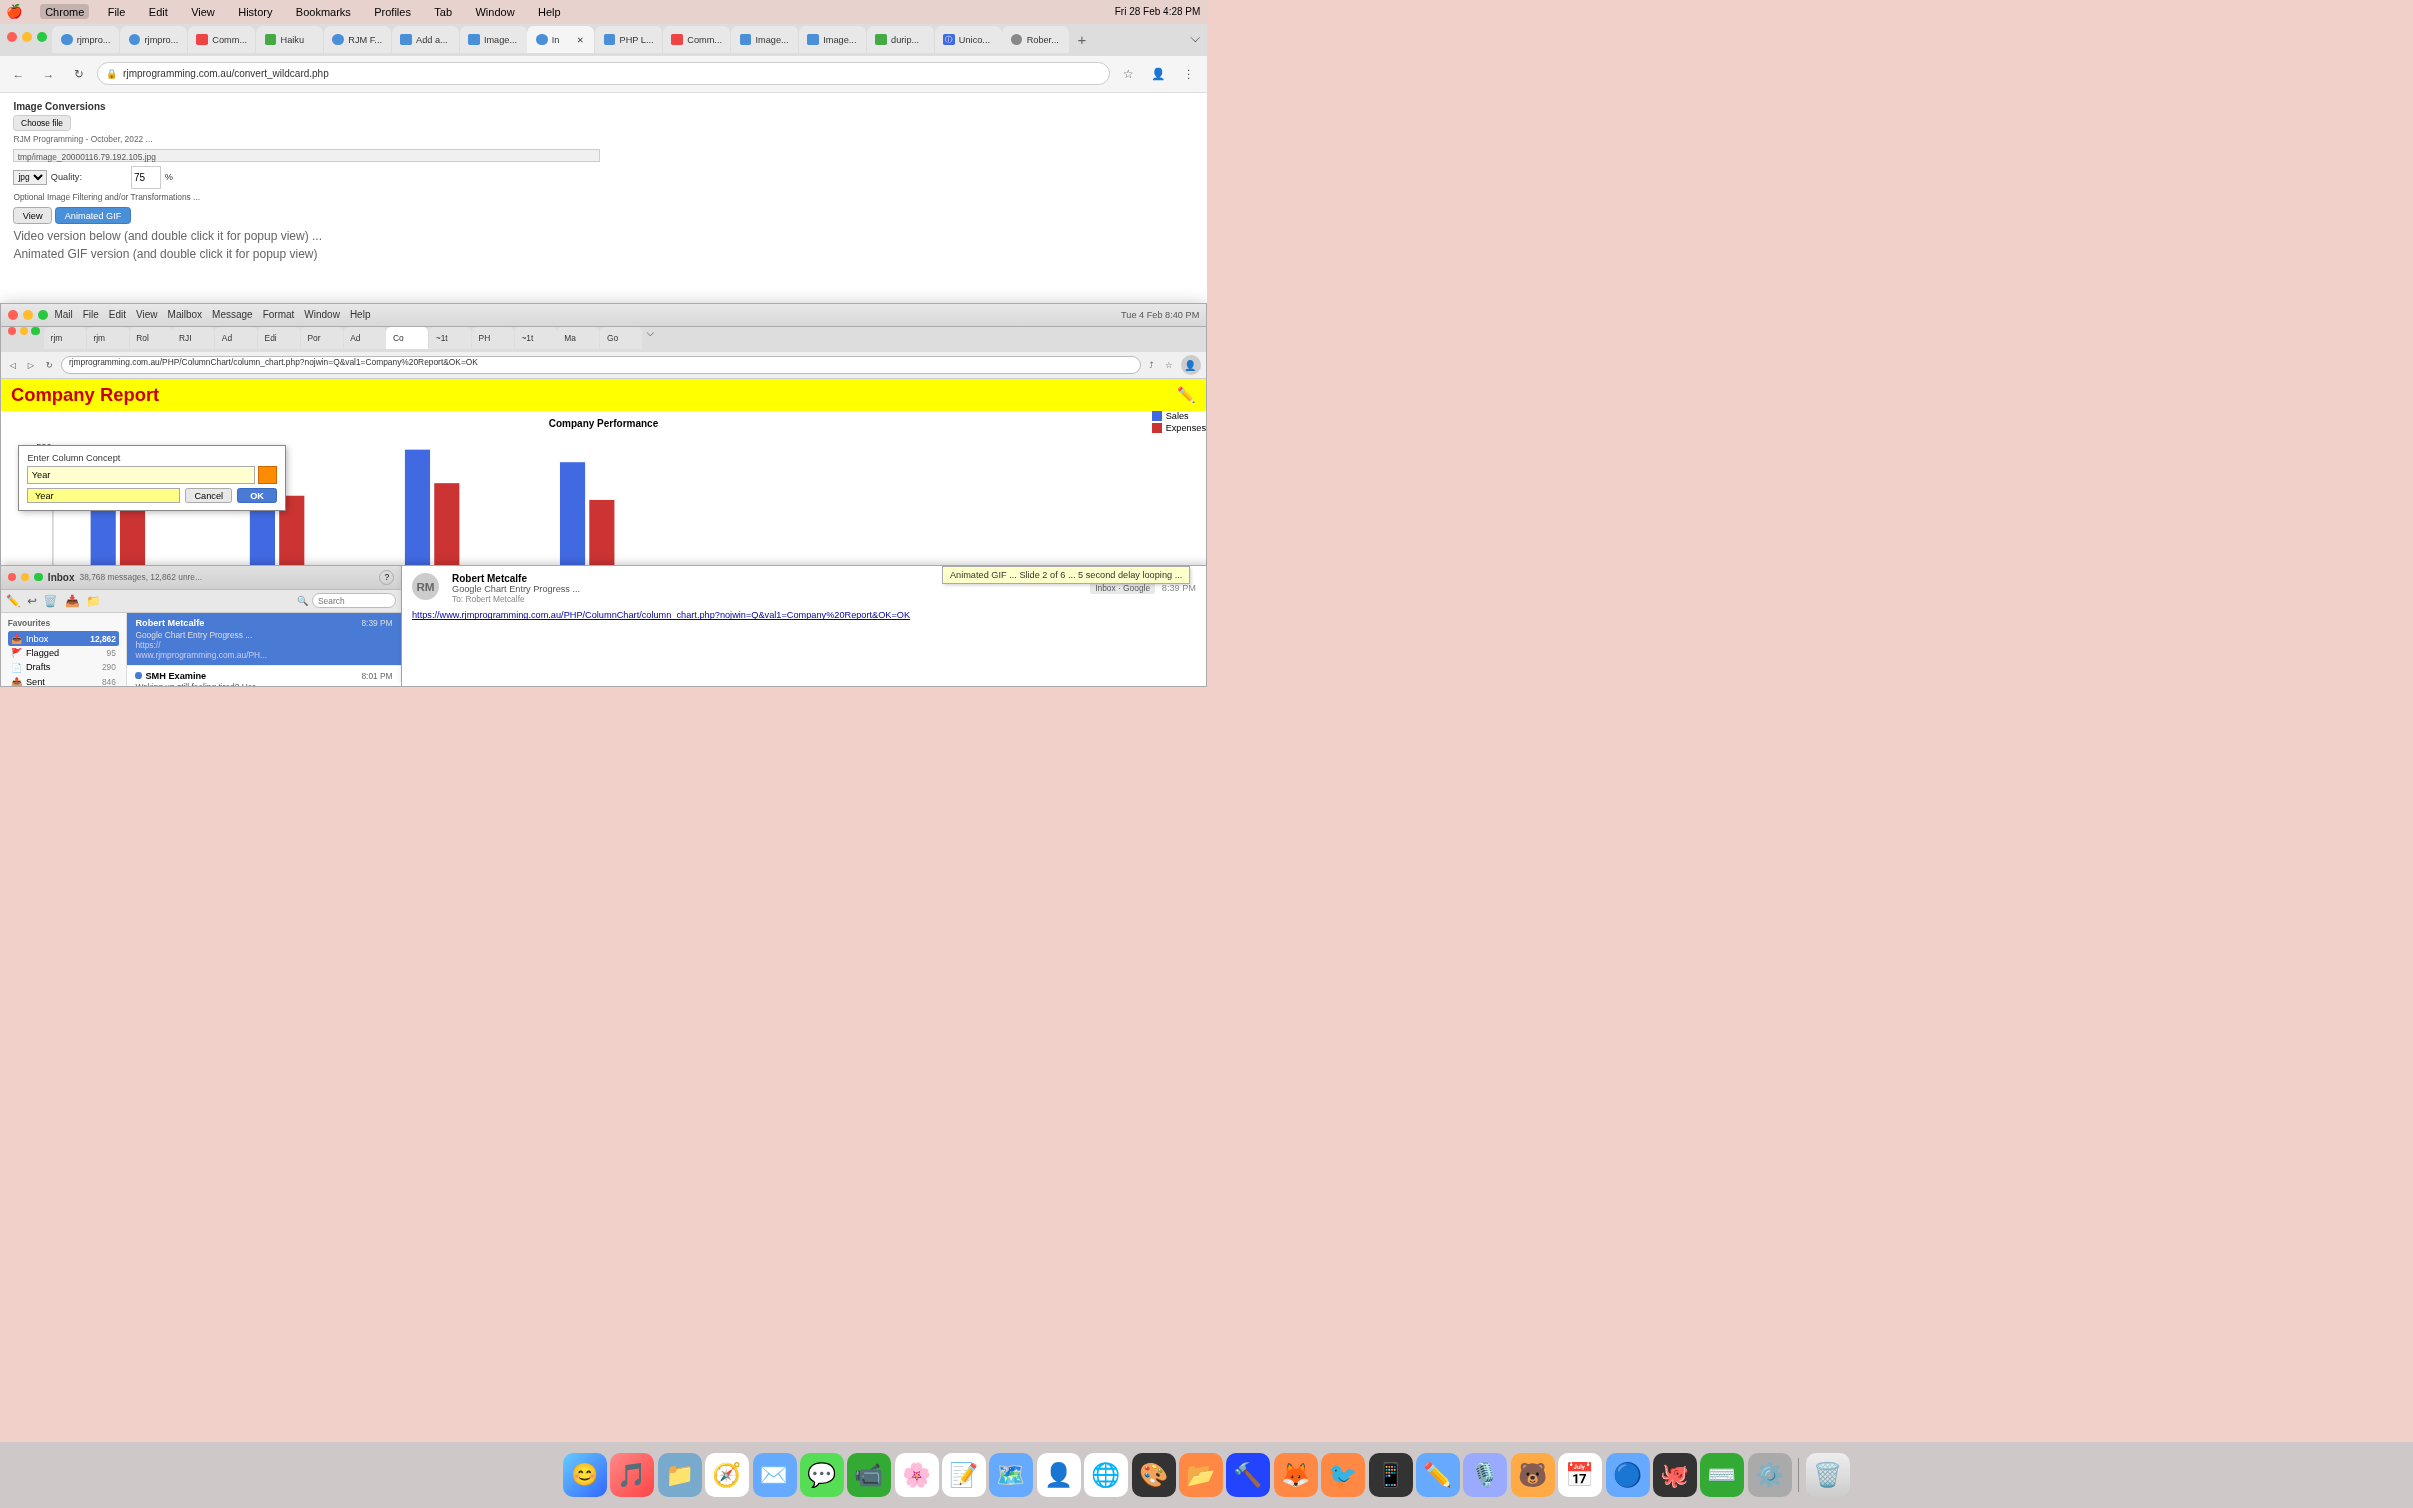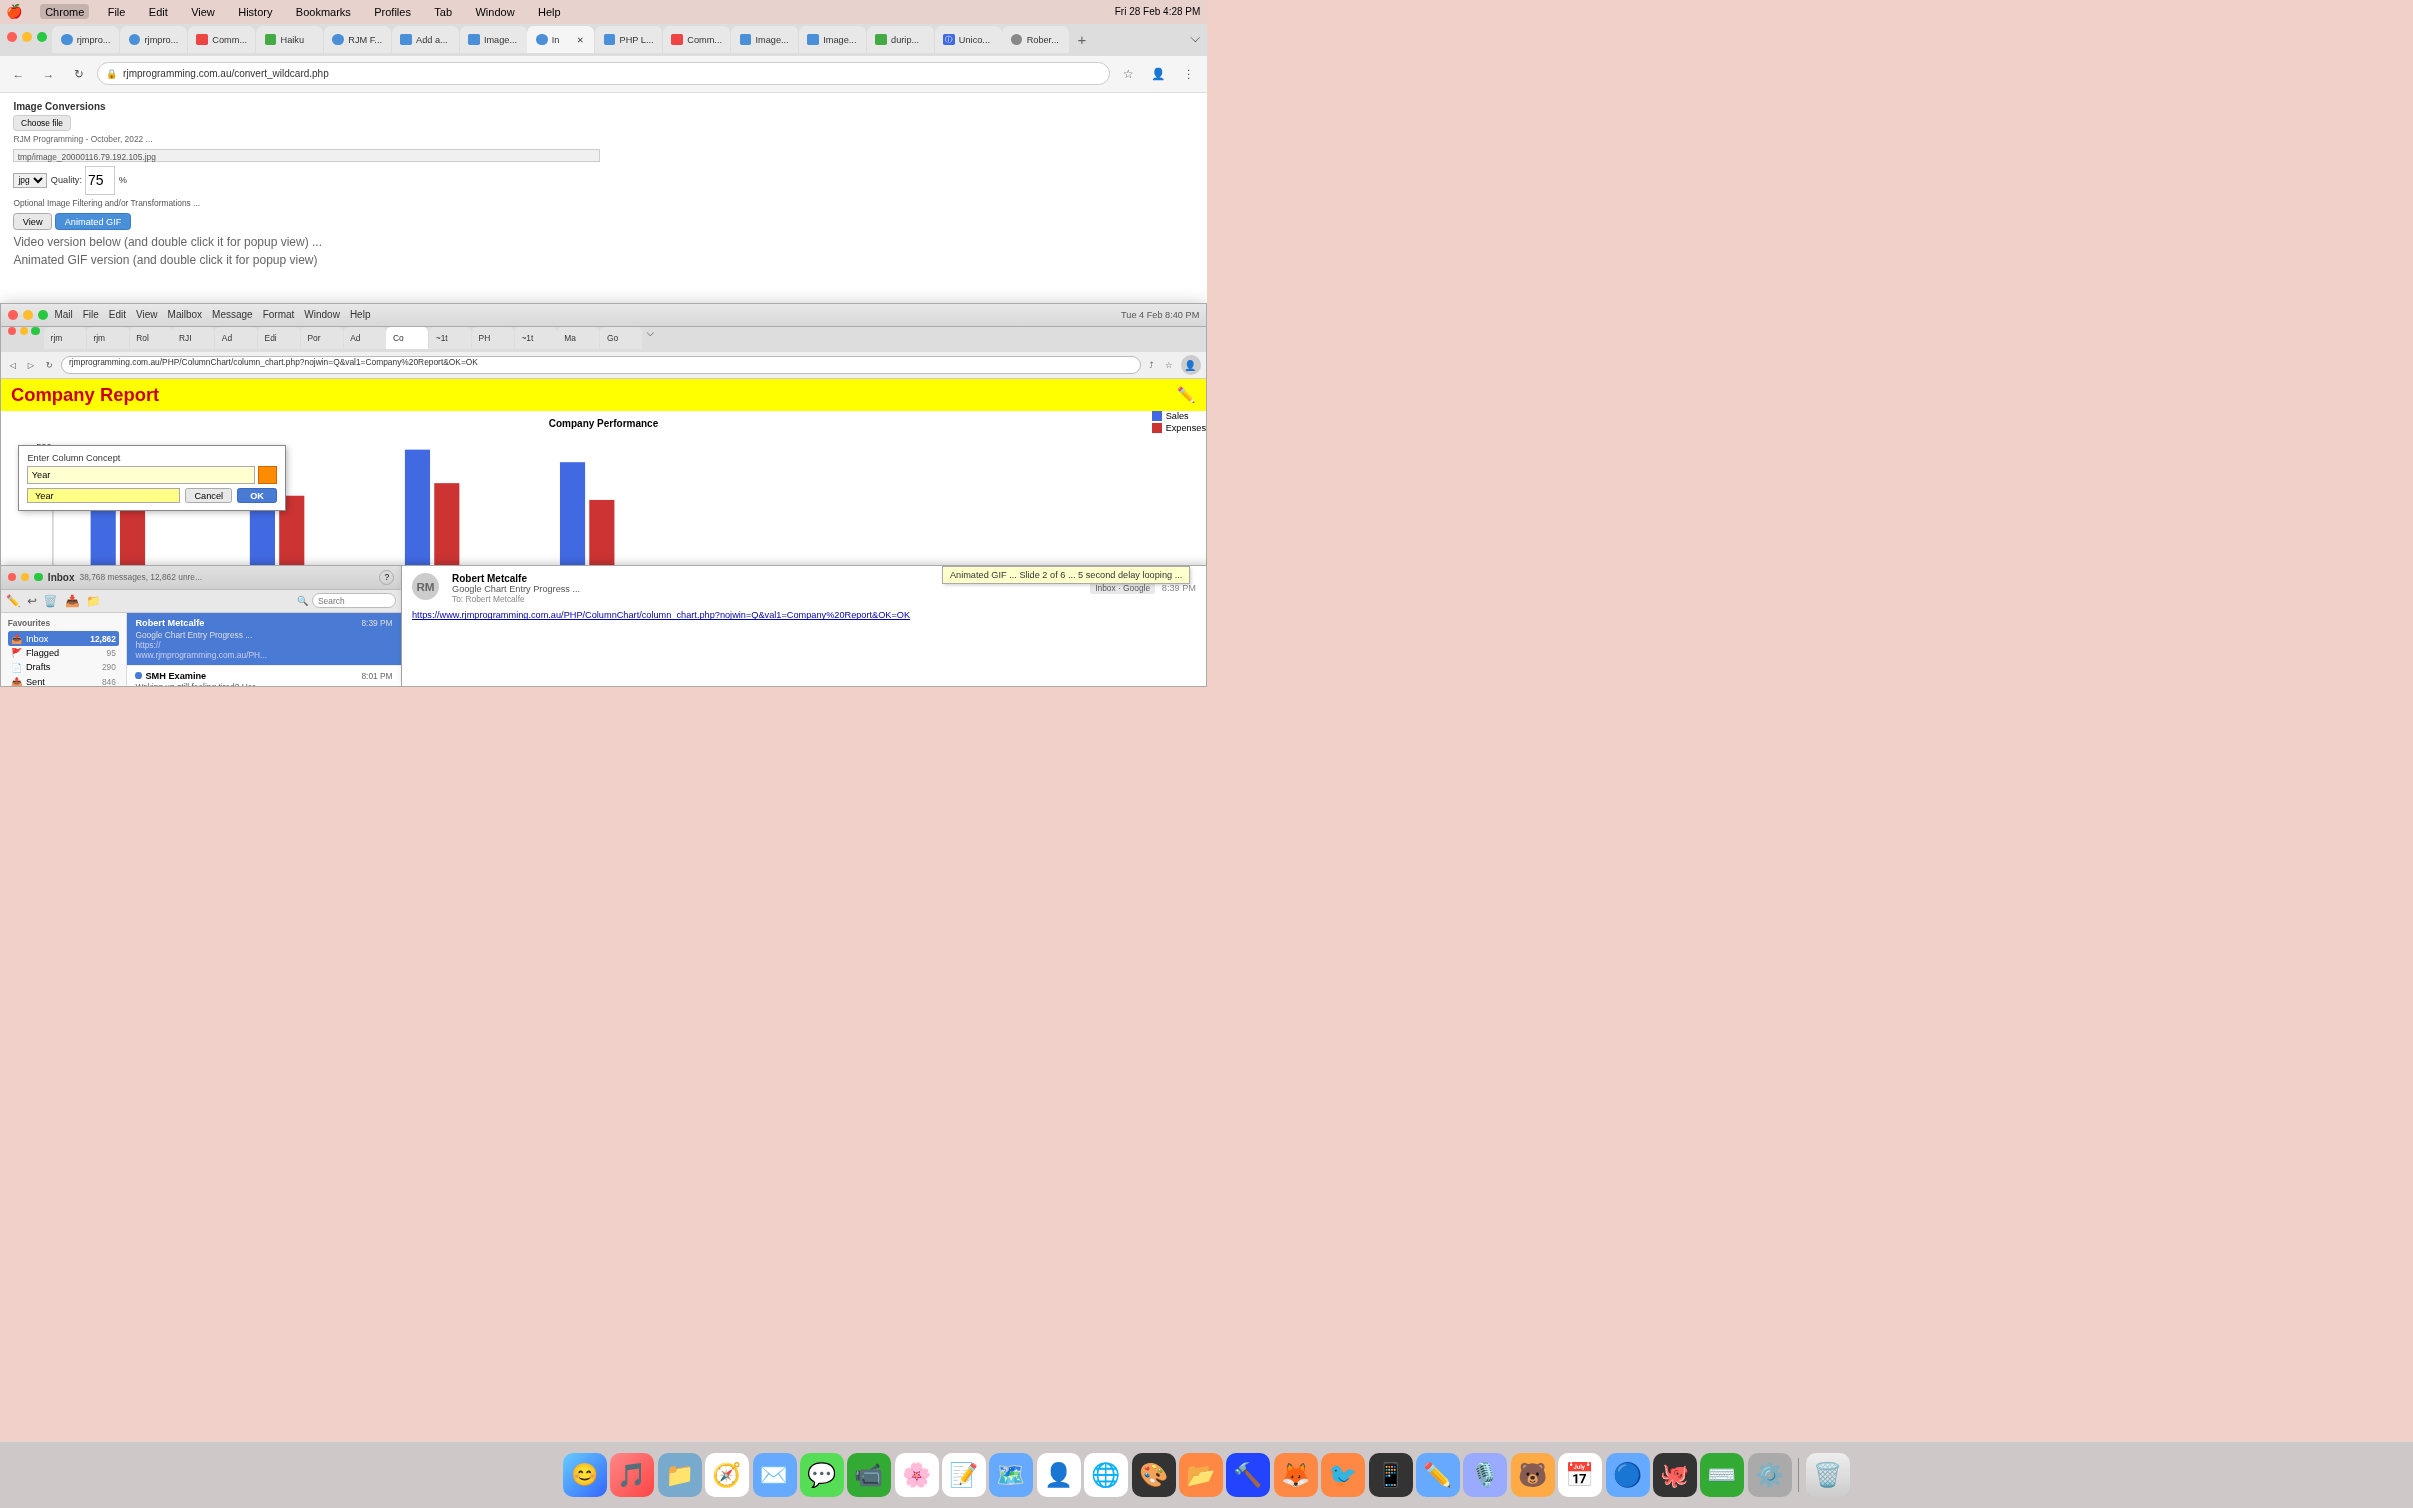--- a/index.html
+++ b/index.html
@@ -171,24 +171,25 @@
       width: 587px;
       height: 13.4px;
       background: #f0f0f0;
       border: 0.8px solid #ccc;
       font-size: 8.4px;
       padding: 0 3.4px;
       color: #555;
     }
     .quality-row { display: flex; align-items: center; gap: 3.4px; margin-bottom: 3.4px; }
     .quality-input {
-      width: 30px; height: 29px;
+      width: 30px; height: 23px;
       border: 0.8px solid #ccc;
-      font-size: 14px;
+      font-size: 10px;
       padding: 0 1.7px;
+      margin-left: 46px;
     }
     .options-text { font-size: 8.4px; color: #555; margin-bottom: 5px; }
     .convert-btns { display: flex; gap: 3.4px; margin-bottom: 5px; }
     .conv-btn {
       padding: 2.5px 8.4px;
       background: #e8e8e8;
       border: 0.8px solid #aaa;
       border-radius: 3.4px;
       font-size: 9.2px;
       cursor: default;

